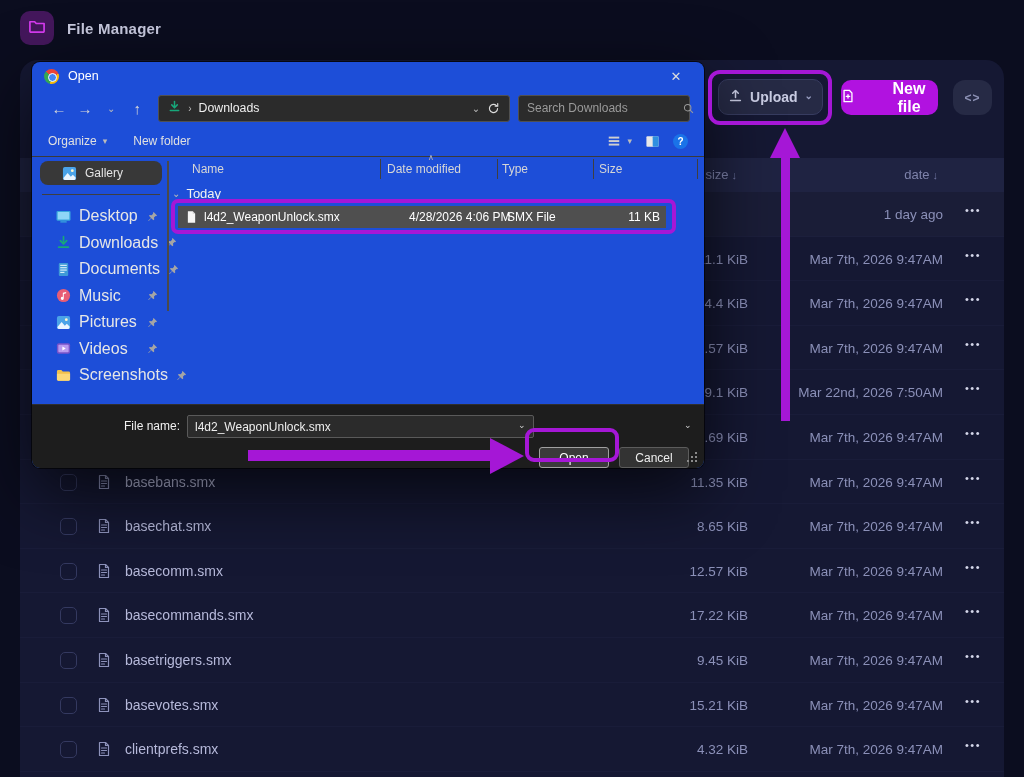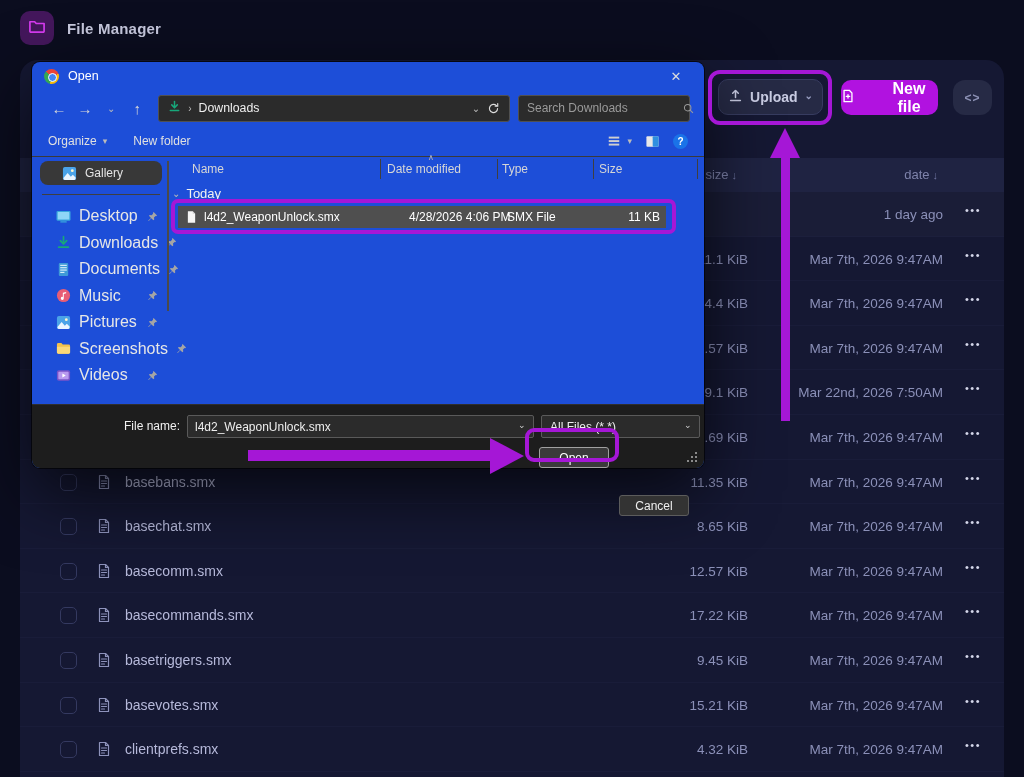--- a/index.html
+++ b/index.html
@@ -124,21 +124,21 @@
   .fn-input-chev { left:486px; }
   .filter-chev { left:652px; }
   .filter-box { position:absolute; left:509px; top:10px; width:159px; height:23px; background:#2b2b2b;
                 border:1px solid #5a5a5a; border-radius:2px; display:flex; align-items:center;
                 padding:0 8px; font-size:12px; color:#f0f0f0; cursor:pointer; }
   .btn-open { position:absolute; left:507px; top:42px; width:70px; height:21px; background:#3a3a3a;
               border:1px solid #a0a0a0; border-radius:3px; color:#fff; font-size:12px;
               font-family:inherit; cursor:pointer; }
   .btn-cancel { position:absolute; left:587px; top:42px; width:70px; height:21px; background:#333;
                 border:1px solid #5c5c5c; border-radius:3px; color:#eee; font-size:12px;
-                font-family:inherit; cursor:pointer;margin-top:48px; }
+                font-family:inherit; cursor:pointer; }
   .grip { position:absolute; right:7px; bottom:14px; width:2px; height:2px; background:#8a8a8a;
           box-shadow:0 4px #8a8a8a, 0 8px #8a8a8a, -4px 8px #8a8a8a, -8px 8px #8a8a8a, -4px 4px #8a8a8a; }
 
   
   .ann { position:absolute; border:4px solid var(--accent,#a517d6); z-index:30; pointer-events:none; }
   .ann-upload { left:708px; top:70px; width:124px; height:55px; border-radius:12px; }
   .ann-row { left:171px; top:199px; width:505px; height:35px; border-radius:7px; }
   .ann-open { left:525px; top:428px; width:94px; height:34px; border-radius:9px; }
   .arrow-right-shaft { position:absolute; left:248px; top:450px; width:243px; height:11px;
                        background:var(--accent,#a517d6); z-index:30; }
@@ -515,40 +515,40 @@
               <span>Pictures</span>
               <span class="pin">
                 <svg width="11" height="11" viewBox="0 0 16 16" fill="#a5a5a5">
                   <path d="M9.6 1.4 14.6 6.4l-1.3 1.3-.9-.3-2.2 2.2.3 2.7-1.2 1.2-3.1-3.1-3.6 4.1-.8-.8 4.1-3.6-3.1-3.1 1.2-1.2 2.7.3 2.2-2.2-.3-.9z"></path>
                 </svg>
               </span>
             </div>
             <div class="side-item">
               <span style="display:flex;">
                 <svg width="15" height="15" viewBox="0 0 16 16">
-                  <path d="M1 3.5A1.5 1.5 0 0 1 2.5 2h3.2l1.5 1.8h6.3A1.5 1.5 0 0 1 15 5.3V12a1.5 1.5 0 0 1-1.5 1.5h-11A1.5 1.5 0 0 1 1 12z" fill="#f2c14d"></path>
-                  <path d="M1 6.2h14V12a1.5 1.5 0 0 1-1.5 1.5h-11A1.5 1.5 0 0 1 1 12z" fill="#fbd878"></path>
-                </svg>
-              </span>
-              <span>Screenshots</span>
+                  <rect x="1" y="2.5" width="14" height="11" rx="2" fill="#7b54c9"></rect>
+                  <rect x="2.5" y="4" width="11" height="8" rx="1" fill="#b99af0"></rect>
+                  <path d="M6.8 5.8v4.4l3.6-2.2z" fill="#fff"></path>
+                </svg>
+              </span>
+              <span>Videos</span>
               <span class="pin">
                 <svg width="11" height="11" viewBox="0 0 16 16" fill="#a5a5a5">
                   <path d="M9.6 1.4 14.6 6.4l-1.3 1.3-.9-.3-2.2 2.2.3 2.7-1.2 1.2-3.1-3.1-3.6 4.1-.8-.8 4.1-3.6-3.1-3.1 1.2-1.2 2.7.3 2.2-2.2-.3-.9z"></path>
                 </svg>
               </span>
             </div>
             <div class="side-item">
               <span style="display:flex;">
                 <svg width="15" height="15" viewBox="0 0 16 16">
-                  <rect x="1" y="2.5" width="14" height="11" rx="2" fill="#7b54c9"></rect>
-                  <rect x="2.5" y="4" width="11" height="8" rx="1" fill="#b99af0"></rect>
-                  <path d="M6.8 5.8v4.4l3.6-2.2z" fill="#fff"></path>
-                </svg>
-              </span>
-              <span>Videos</span>
+                  <path d="M1 3.5A1.5 1.5 0 0 1 2.5 2h3.2l1.5 1.8h6.3A1.5 1.5 0 0 1 15 5.3V12a1.5 1.5 0 0 1-1.5 1.5h-11A1.5 1.5 0 0 1 1 12z" fill="#f2c14d"></path>
+                  <path d="M1 6.2h14V12a1.5 1.5 0 0 1-1.5 1.5h-11A1.5 1.5 0 0 1 1 12z" fill="#fbd878"></path>
+                </svg>
+              </span>
+              <span>Screenshots</span>
               <span class="pin">
                 <svg width="11" height="11" viewBox="0 0 16 16" fill="#a5a5a5">
                   <path d="M9.6 1.4 14.6 6.4l-1.3 1.3-.9-.3-2.2 2.2.3 2.7-1.2 1.2-3.1-3.1-3.6 4.1-.8-.8 4.1-3.6-3.1-3.1 1.2-1.2 2.7.3 2.2-2.2-.3-.9z"></path>
                 </svg>
               </span>
             </div>
           </div>
         <div class="side-scrollthumb"></div>
       </div>
 
@@ -580,23 +580,20 @@
           <span class="tp">SMX File</span>
           <span class="sz">11 KB</span>
         </div>
       </div>
     </div>
 
     <div class="dlg-footer">
       <span class="fn-label">File name:</span>
       <input class="fn-input" value="l4d2_WeaponUnlock.smx" style="">
       <span class="fn-input-chev">⌄</span>
-      <div class="filter-box">
-        <span>All Files (*.*)</span>
-      </div>
       <span class="filter-chev">⌄</span>
       <button class="btn-open">Open</button>
       <button class="btn-cancel">Cancel</button>
       <span class="grip"></span>
     </div>
   </div>
 
   <div class="ann ann-upload"></div>
   <div class="ann ann-row"></div>
   <div class="ann ann-open"></div>

